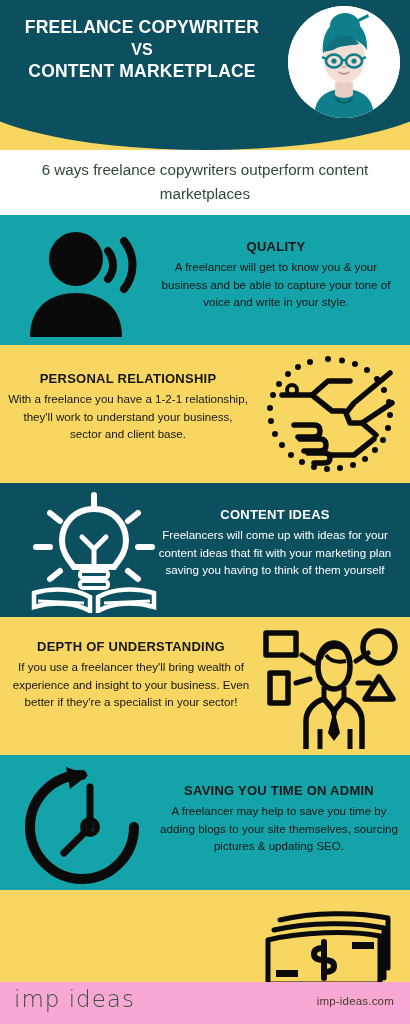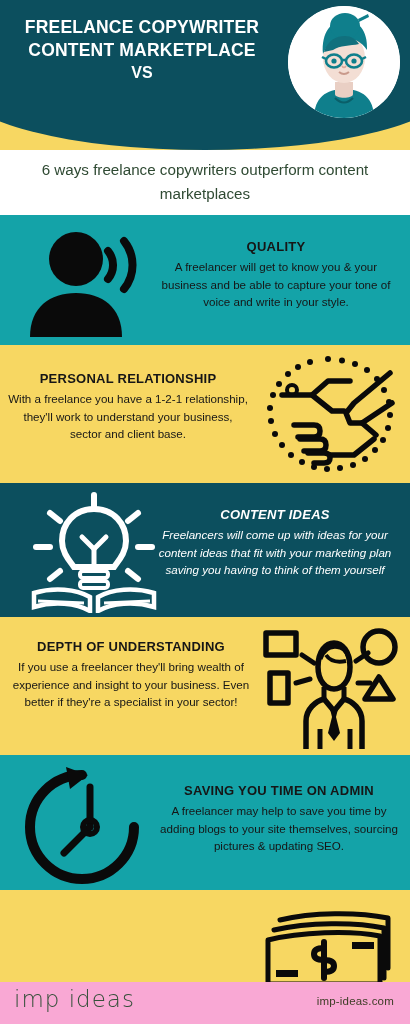--- a/index.html
+++ b/index.html
@@ -147,22 +147,22 @@
 </style>
 </head>
 <body>
 
 <div id="infographic">
 
   <div class="header">
     <div class="header-bg"></div>
     <div class="header-title">
       <span class="ln">FREELANCE COPYWRITER</span>
+      <span class="ln ln-vs">VS</span>
       <span class="ln">CONTENT MARKETPLACE</span>
-      <span class="ln ln-vs">VS</span>
     </div>
     <div class="avatar-wrap">
       <svg width="112" height="112" viewBox="0 0 112 112">
         <circle cx="56" cy="56" r="56" fill="#ffffff"></circle>
         <path d="M26 112 C26 92 38 83 56 83 C74 83 86 92 86 112 Z" fill="#0f7f8c"></path>
         <path d="M47 76 h18 v12 c0 5 -18 5 -18 0 z" fill="#e9cfc4"></path>
         <ellipse cx="56" cy="52" rx="21" ry="25" fill="#f3ded4"></ellipse>
         <path d="M35 48 C33 26 44 14 57 14 C70 14 80 24 79 44 C74 36 66 32 56 32 C46 32 39 38 35 48 Z" fill="#0f7f8c"></path>
         <ellipse cx="57" cy="20" rx="15" ry="13" fill="#0f7f8c"></ellipse>
         <path d="M70 13 L80 8 L81 11 L71 16 Z" fill="#0f7f8c"></path>
@@ -267,21 +267,21 @@
         <path d="M58 46 L70 58 L82 46" fill="none" stroke="#ffffff" stroke-width="5" stroke-linecap="round"></path>
         <line x1="70" y1="58" x2="70" y2="76" stroke="#ffffff" stroke-width="5"></line>
         <rect x="56" y="80" width="28" height="7" rx="3" fill="none" stroke="#ffffff" stroke-width="4"></rect>
         <rect x="56" y="90" width="28" height="7" rx="3" fill="none" stroke="#ffffff" stroke-width="4"></rect>
         <path d="M10 102 C30 96 52 98 66 106 L66 120 C52 112 30 110 10 116 Z" fill="none" stroke="#ffffff" stroke-width="4.5"></path>
         <path d="M130 102 C110 96 88 98 74 106 L74 120 C88 112 110 110 130 116 Z" fill="none" stroke="#ffffff" stroke-width="4.5"></path>
         <line x1="14" y1="110" x2="60" y2="112" stroke="#ffffff" stroke-width="3"></line>
         <line x1="126" y1="110" x2="80" y2="112" stroke="#ffffff" stroke-width="3"></line>
       </svg>
     </div>
-    <div class="sec-text txt-light" style="left:155px;top:24px;width:248px;padding-right:8px;font-style:italic;">
+    <div class="sec-text txt-light" style="left:155px;top:24px;width:248px;padding-right:8px;">
       <div class="sec-title">CONTENT IDEAS</div>
       <div class="sec-body">Freelancers will come up with ideas for your content ideas that fit with your marketing plan saving you having to think of them yourself</div>
     </div>
   </div>
 
   <div class="section sec-yellow" style="top:617px;height:138px;">
     <div class="sec-text txt-dark" style="left:2px;top:22px;width:258px;">
       <div class="sec-title">DEPTH OF UNDERSTANDING</div>
       <div class="sec-body">If you use a freelancer they'll bring  wealth of experience and insight to your business. Even better if they're a specialist in your sector!</div>
     </div>

